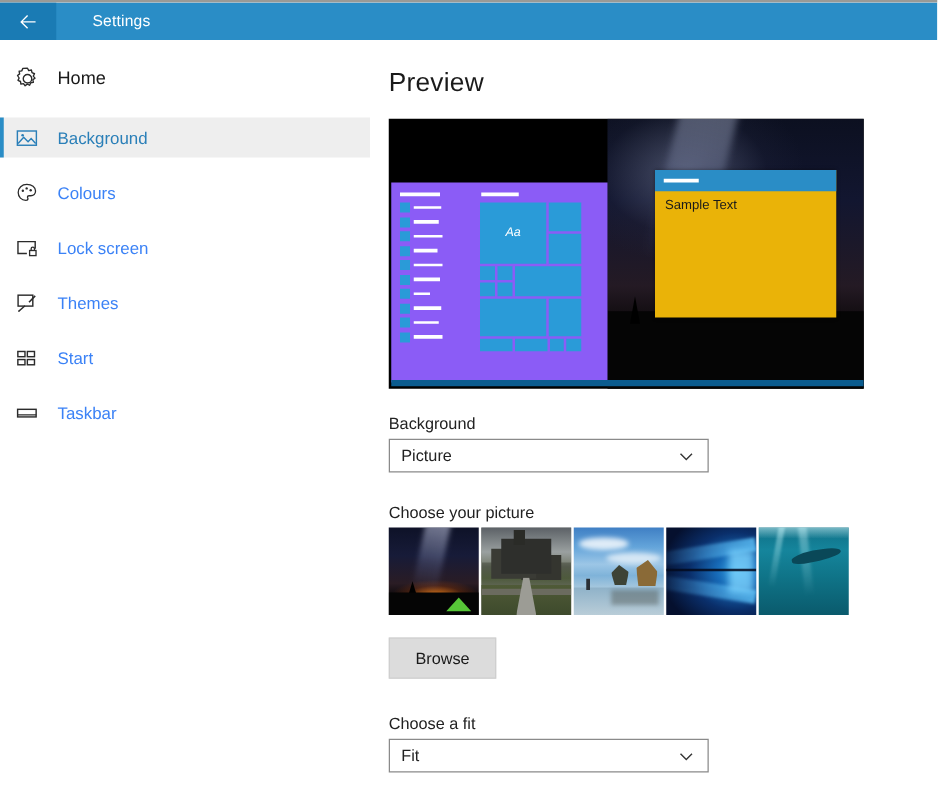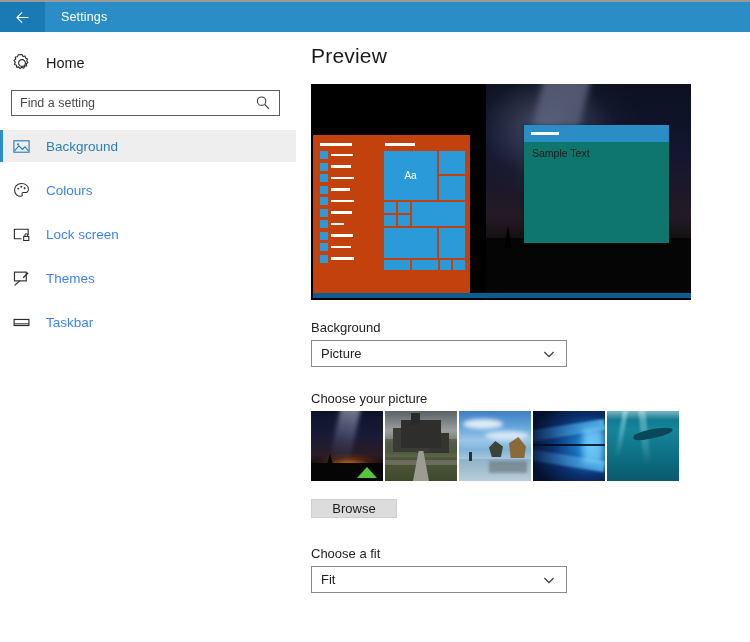--- a/index.html
+++ b/index.html
@@ -39,42 +39,42 @@
   }
   .back-arrow {
     display: block;
     width: 17px; height: 17px;
   }
   .win-title {
     display: flex;
     align-items: center;
     color: #ffffff;
     font-size: 12.5px;
-    padding-left: 16px;
+    padding-left: 29px;
     letter-spacing: 0.15px;
   }
 
   
   .body-wrap {
     display: flex;
     height: 610px;
     background: #ffffff;
   }
   .sidebar {
     width: 296px;
     flex: 0 0 296px;
     background: #ffffff;
     padding-top: 14px;
     box-sizing: border-box;
     position: relative;
   }
   .content {
     flex: 1;
     background: #ffffff;
-    padding-top: 3px;
+    padding-top: 14px;
     padding-left: 11px;
     box-sizing: border-box;
     position: relative;
   }
 
   
   .home-row {
     display: flex;
     align-items: center;
     height: 34px;
@@ -195,22 +195,23 @@
     width: 46px; height: 150px;
     background: linear-gradient(to bottom, rgba(190,200,225,0.45), rgba(120,130,170,0.22) 55%, rgba(0,0,0,0) 95%);
     transform: rotate(14deg);
     filter: blur(3px);
   }
 
   
   .startmenu {
     position: absolute;
     left: 2px; top: 51px;
-    width: 157px; height: 160px;
-    background: #c2410c;
+    width: 173px; height: 160px;
+    background: #8b5cf6;
+    font-style: italic;
   }
   .sm-applist { position: absolute; left: 7px; top: 16px; width: 38px; }
   .sm-head {
     position: absolute; left: 7px; top: 8px;
     width: 32px; height: 3px; background: #ffffff;
   }
   .sm-approw { display: flex; align-items: center; margin-bottom: 3.5px; }
   .sm-sq { width: 8px; height: 8px; background: #2a9bd8; margin-right: 3px; flex: 0 0 8px; }
   .sm-line { height: 2.5px; background: #ffffff; }
 
@@ -226,21 +227,21 @@
   .tile-aa {
     display: flex; align-items: center; justify-content: center;
     color: #ffffff; font-size: 10px;
   }
 
   
   .sampwin {
     position: absolute;
     left: 213px; top: 41px;
     width: 145px; height: 118px;
-    background: #0f766e;
+    background: #eab308;
     box-shadow: 0 0 3px rgba(0,0,0,0.45);
   }
   .sampwin-bar {
     height: 17px;
     background: #2a8dc6;
     display: flex; align-items: center;
   }
   .sampwin-bar .t {
     width: 28px; height: 3px; background: #ffffff; margin-left: 7px;
   }
@@ -395,21 +396,21 @@
     background: linear-gradient(to bottom, rgba(205,245,250,0.55), rgba(205,245,250,0));
   }
   .t5 .whale {
     position:absolute; right: 6px; top: 18px; width: 40px; height: 9px;
     background:#0a4858; border-radius: 50% 60% 50% 40%; transform: rotate(-12deg);
   }
 
   
   .browse-btn {
     margin: 18px 0 0 4px;
-    width: 86px; height: 19px;
+    width: 86px; height: 33px;
     background: #dcdcdc;
     border: 1px solid #cfcfcf;
     font-family: "Liberation Sans", sans-serif;
     font-size: 13px;
     color: #1a1a1a;
     cursor: default;
     box-sizing: border-box;
   }
 </style>
 </head>
@@ -431,27 +432,20 @@
     <div class="sidebar">
 
       <div class="home-row">
         <svg class="ico" viewBox="0 0 20 20">
           <path d="M10 6.6a3.4 3.4 0 1 0 0 6.8 3.4 3.4 0 0 0 0-6.8z" fill="none" stroke="#2b2b2b" stroke-width="1.1"></path>
           <path d="M10 1.6l1 1.9 2.1-.5.5 2.1 2 .9-1 1.9 1.4 1.6-1.7 1.3.4 2.1-2.1.3-.9 2-1.9-.9-1.7 1.3-1.3-1.7-2.1.4-.3-2.1-2-.9.9-1.9L2 7.4l1.7-1.3L3.3 4l2.1-.3.9-2z" fill="none" stroke="#2b2b2b" stroke-width="1.1" stroke-linejoin="round"></path>
         </svg>
         <span class="home-label">Home</span>
       </div>
 
-      <div class="search-wrap">
-        <input class="search-input" type="text" placeholder="Find a setting" style="">
-        <svg class="search-ico" viewBox="0 0 18 18">
-          <circle cx="7.6" cy="7.2" r="4.2" fill="none" stroke="#3b3b3b" stroke-width="1.1"></circle>
-          <path d="M10.8 10.5 L15 14.8" stroke="#3b3b3b" stroke-width="1.1" fill="none"></path>
-        </svg>
-      </div>
 
 
       <div class="nav">
 
         <div class="nav-item selected">
           <svg class="ico" viewBox="0 0 20 20">
             <rect x="2" y="4" width="16" height="12" fill="none" stroke="#2a7fb8" stroke-width="1.2"></rect>
             <path d="M2.6 14.5 L7.3 9.3 L11 13 L13.6 10.4 L17.4 14.5" fill="none" stroke="#2a7fb8" stroke-width="1.2"></path>
             <circle cx="6.4" cy="7.6" r="1.1" fill="#2a7fb8"></circle>
           </svg>
@@ -480,20 +474,29 @@
         <div class="nav-item">
           <svg class="ico" viewBox="0 0 20 20">
             <rect x="2.6" y="3.3" width="12.4" height="9.2" fill="none" stroke="#2b2b2b" stroke-width="1.2"></rect>
             <path d="M11.8 9.2 L17 3.9" stroke="#2b2b2b" stroke-width="1.3" fill="none"></path>
             <path d="M3.4 16.6 L8.4 12.2" stroke="#2b2b2b" stroke-width="1.3" fill="none"></path>
             <path d="M2.6 17.4 l1.6-.4 -1.2-1.2z" fill="#2b2b2b"></path>
           </svg>
           <span class="nav-label">Themes</span>
         </div>
 
+        <div class="nav-item">
+          <svg class="ico" viewBox="0 0 20 20">
+            <rect x="2.4" y="4.4" width="6" height="4.4" fill="none" stroke="#2b2b2b" stroke-width="1.2"></rect>
+            <rect x="10.4" y="4.4" width="6" height="4.4" fill="none" stroke="#2b2b2b" stroke-width="1.2"></rect>
+            <rect x="2.4" y="11.2" width="6" height="4.4" fill="none" stroke="#2b2b2b" stroke-width="1.2"></rect>
+            <rect x="10.4" y="11.2" width="6" height="4.4" fill="none" stroke="#2b2b2b" stroke-width="1.2"></rect>
+          </svg>
+          <span class="nav-label">Start</span>
+        </div>
 
         <div class="nav-item">
           <svg class="ico" viewBox="0 0 20 20">
             <rect x="2.2" y="6.8" width="15.6" height="6.4" fill="none" stroke="#2b2b2b" stroke-width="1.2"></rect>
             <path d="M2.2 11.4 H17.8" stroke="#2b2b2b" stroke-width="1.1"></path>
           </svg>
           <span class="nav-label">Taskbar</span>
         </div>
 
       </div>

